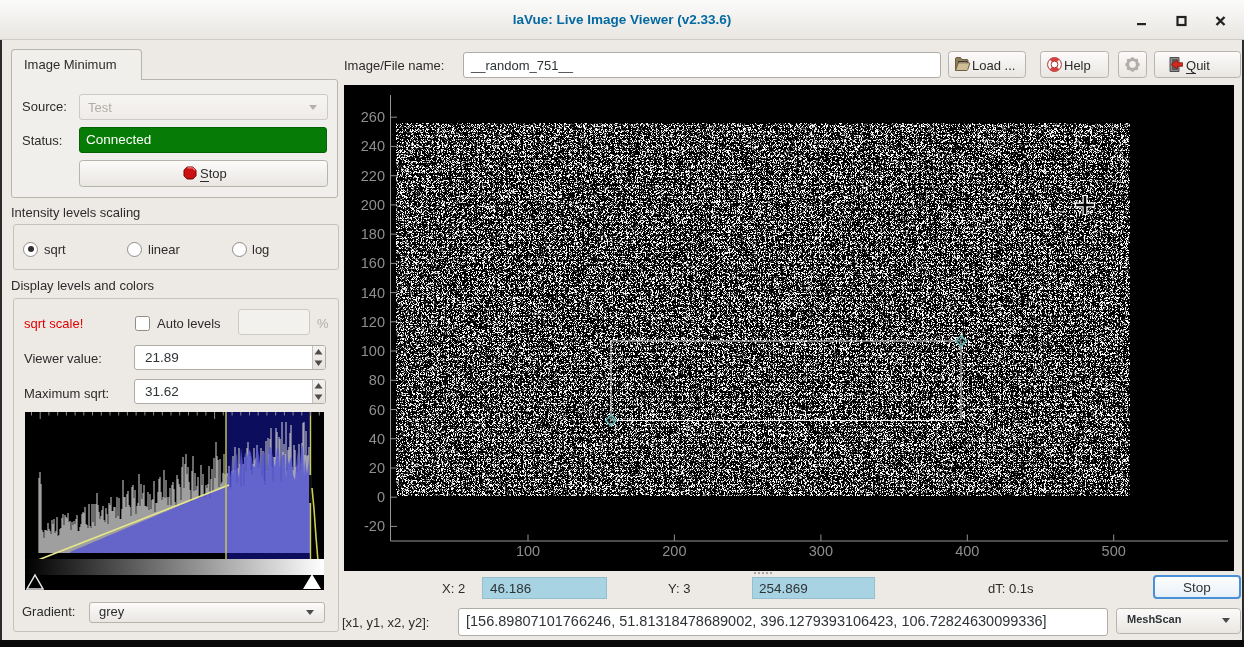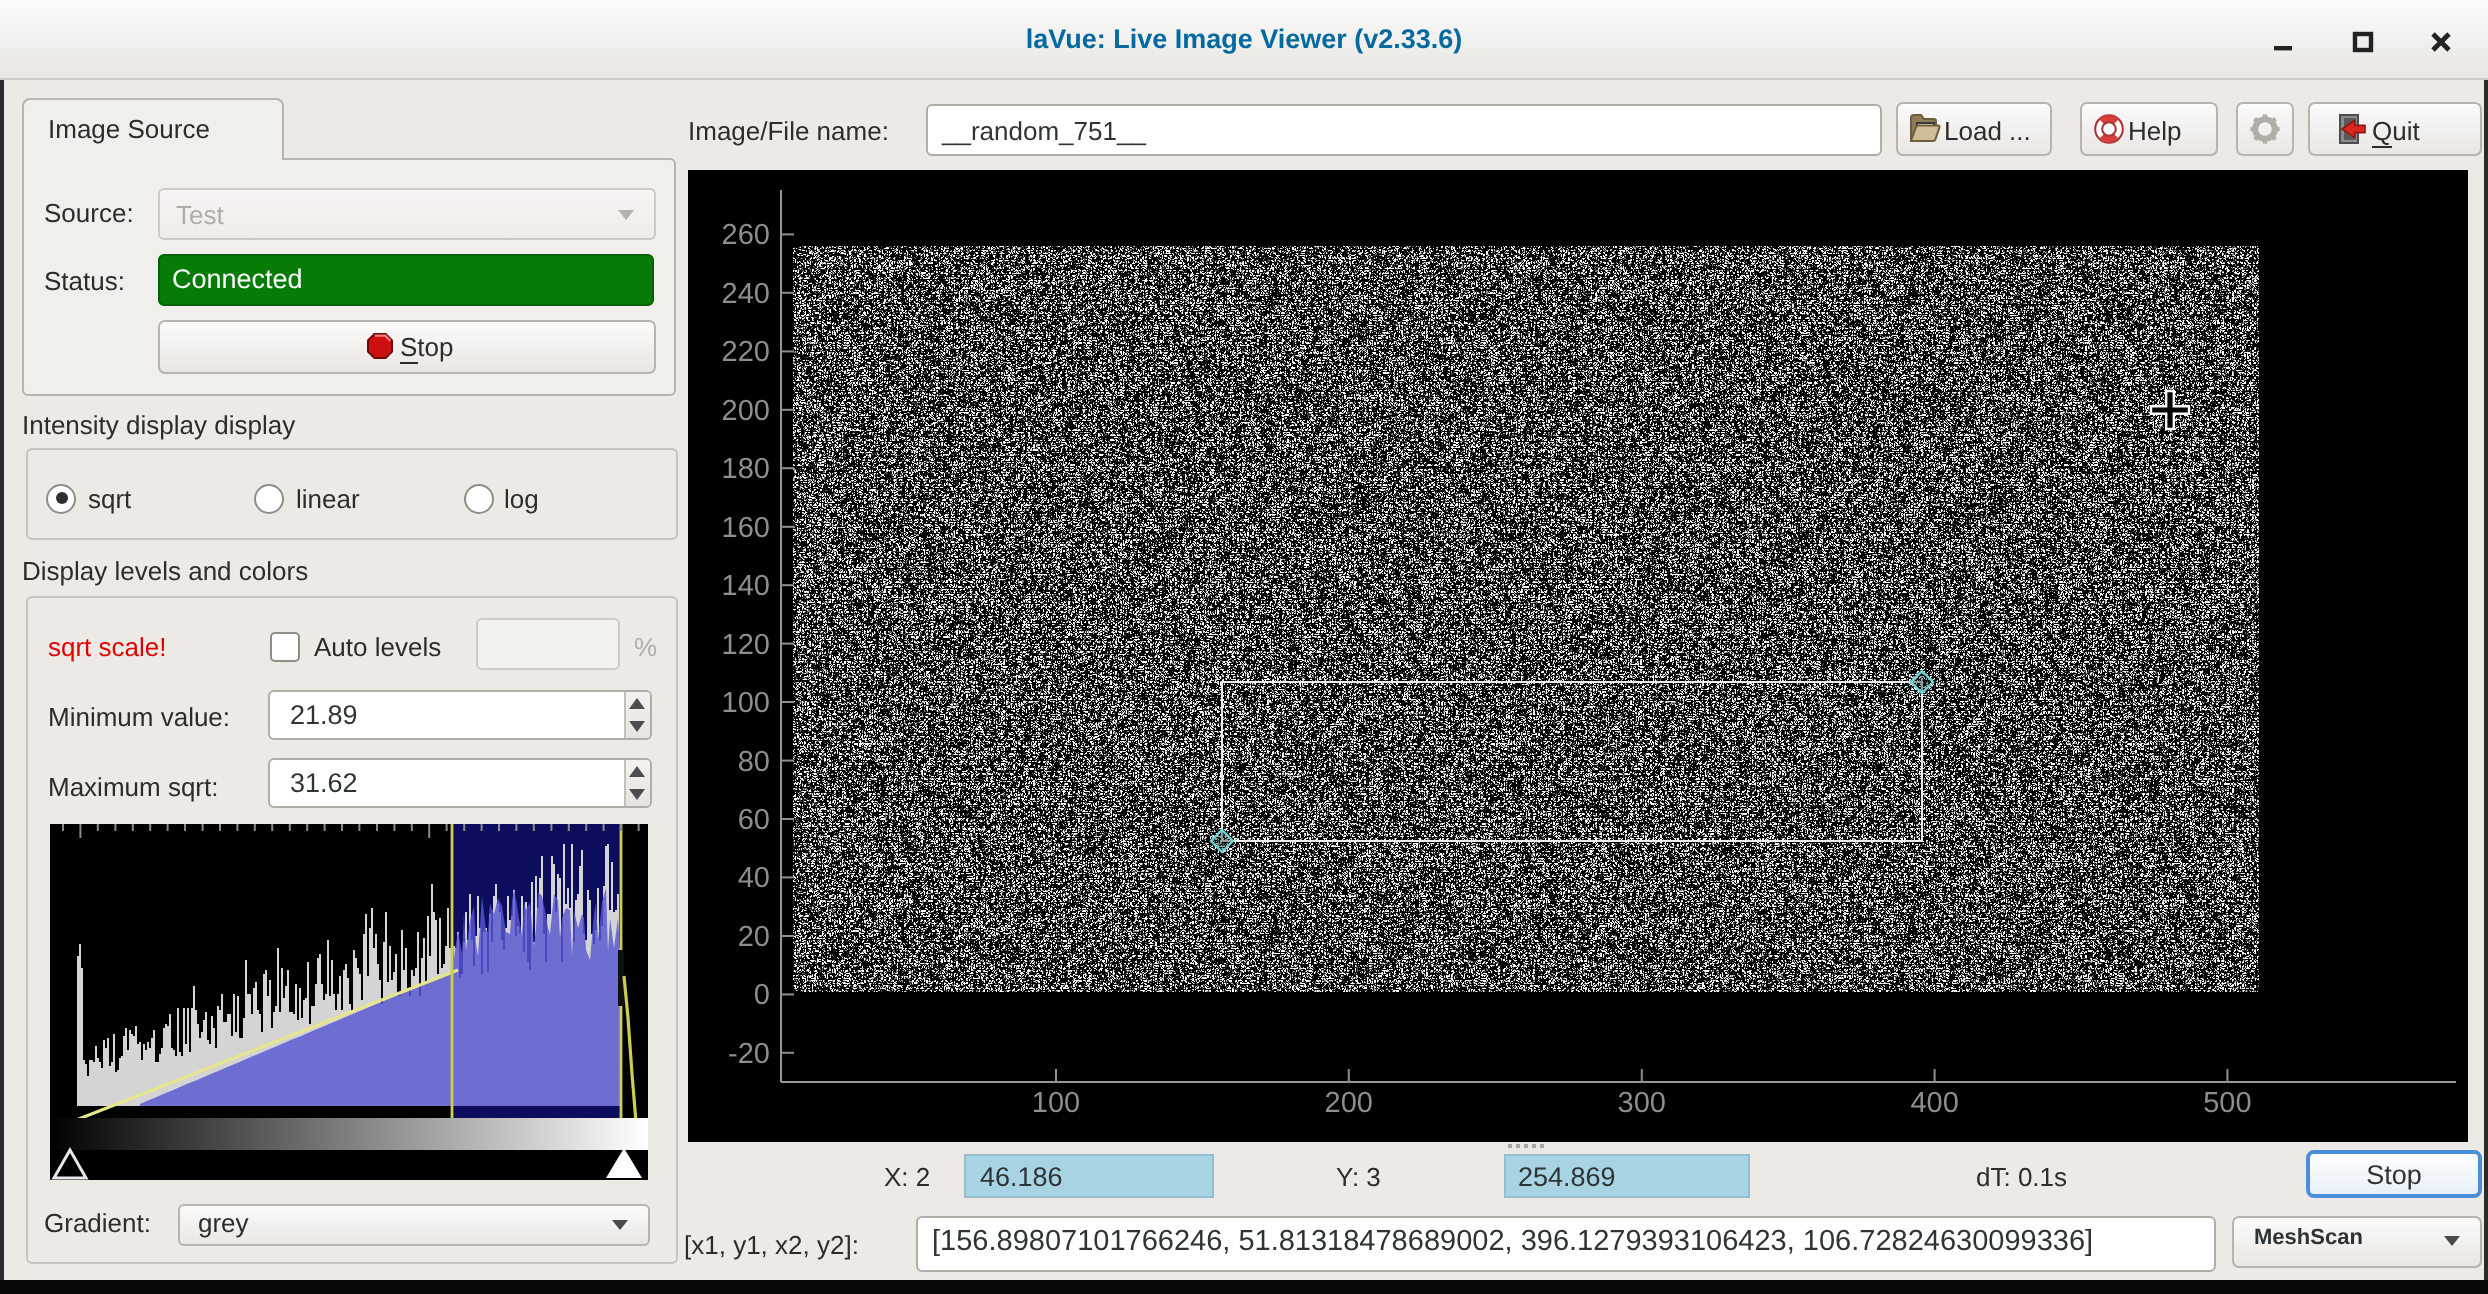--- a/index.html
+++ b/index.html
@@ -21,59 +21,59 @@
 
 <div class="abs titlebar"></div>
 <div class="abs title">laVue: Live Image Viewer (v2.33.6)</div>
 <svg class="abs" style="left:1130px;top:12px" width="104" height="18" viewBox="0 0 104 18">
 <rect x="7" y="11" width="9" height="2.2" fill="#222"></rect>
 <rect x="47.5" y="5" width="8" height="8" fill="none" stroke="#222" stroke-width="2.2"></rect>
 <path d="M86.5 5 L94.5 13 M94.5 5 L86.5 13" stroke="#222" stroke-width="2.4"></path>
 </svg>
 
 <div class="abs" style="left:11px;top:49px;width:131px;height:31px;background:#f1efec;border:1px solid #b8b4ae;border-bottom:none;border-radius:4px 4px 0 0"></div>
-<div class="abs lbl" style="left:24px;top:57px">Image Source</div>
+<div class="abs lbl" style="left:24px;top:57px">Image Minimum</div>
 <div class="abs" style="left:11px;top:79px;width:327px;height:119px;background:#f1efec;border:1px solid #b8b4ae;border-radius:0 3px 3px 3px"></div>
 <div class="abs" style="left:12px;top:79px;width:129px;height:2px;background:#f1efec"></div>
 
 <div class="abs lbl" style="left:22px;top:99px">Source:</div>
 <div class="abs" style="left:79px;top:94px;width:249px;height:26px;background:linear-gradient(#f7f5f3,#eeebe8);border:1px solid #cdc9c4;border-radius:3px"></div>
 <div class="abs" style="left:88px;top:100px;color:#b0ada8;font-size:13px">Test</div>
 <div class="abs" style="left:309px;top:105px;width:0;height:0;border-left:4.5px solid transparent;border-right:4.5px solid transparent;border-top:5.5px solid #b4b0ab"></div>
 
 <div class="abs lbl" style="left:22px;top:133px">Status:</div>
 <div class="abs" style="left:79px;top:127px;width:248px;height:26px;background:#067c06;border-radius:3px;border:1px solid #056105"></div>
 <div class="abs" style="left:86px;top:132px;color:#fff;font-size:13.5px">Connected</div>
 
 <div class="abs btn" style="left:79px;top:160px;width:249px;height:27px"></div>
 <svg class="abs" style="left:183px;top:166px" width="14" height="14" viewBox="0 0 14 14">
     <path d="M4.2 1 L9.8 1 L13 4.2 L13 9.8 L9.8 13 L4.2 13 L1 9.8 L1 4.2 Z" fill="#cc0f0f" stroke="#6d0606" stroke-width="1"></path>
     <path d="M4.4 1.8 L9.6 1.8 L12.2 4.4" fill="none" stroke="#f27d7d" stroke-width="1.2"></path>
   </svg>
 <div class="abs lbl" style="left:200px;top:166px"><span style="border-bottom:1px solid #2c2c2c">S</span>top</div>
 
-<div class="abs lbl" style="left:11px;top:205px">Intensity display display</div>
+<div class="abs lbl" style="left:11px;top:205px">Intensity levels scaling</div>
 <div class="abs gbox" style="left:13px;top:224px;width:326px;height:46px"></div>
 <div class="abs radio" style="left:23px;top:241.5px"></div>
 <div class="abs" style="left:27.5px;top:246px;width:6px;height:6px;border-radius:50%;background:#2e2e2e"></div>
 <div class="abs lbl" style="left:44px;top:242px">sqrt</div>
 <div class="abs radio" style="left:127px;top:241.5px"></div>
 <div class="abs lbl" style="left:148px;top:242px">linear</div>
 <div class="abs radio" style="left:232px;top:241.5px"></div>
 <div class="abs lbl" style="left:252px;top:242px">log</div>
 
 <div class="abs lbl" style="left:11px;top:278px">Display levels and colors</div>
 <div class="abs gbox" style="left:13px;top:298px;width:326px;height:334px"></div>
 <div class="abs" style="left:24px;top:316px;font-size:13px;color:#e00000">sqrt scale!</div>
 <div class="abs" style="left:135px;top:315.5px;width:15px;height:15px;background:#fff;border:1px solid #908c86;border-radius:2.5px"></div>
 <div class="abs lbl" style="left:157px;top:316px">Auto levels</div>
 <div class="abs" style="left:238px;top:309px;width:72px;height:26px;background:#f3f1ee;border:1px solid #cdc9c4;border-radius:3px"></div>
 <div class="abs" style="left:317px;top:316px;color:#b0ada8;font-size:13px">%</div>
 
-<div class="abs lbl" style="left:24px;top:351px">Minimum value:</div>
+<div class="abs lbl" style="left:24px;top:351px">Viewer value:</div>
 <div class="abs spinfield" style="left:134px;top:345px;width:192px;height:25px"></div>
 <div class="abs" style="left:312px;top:346px;width:13px;height:23px;background:linear-gradient(#f4f2f0,#e6e3df);border-left:1px solid #c4c0ba;border-radius:0 2px 2px 0"></div>
 <div class="abs" style="left:145px;top:350px;font-size:13.5px">21.89</div>
 <svg class="abs" style="left:313px;top:349px" width="11" height="17" viewBox="0 0 11 17">
     <path d="M5.5 0 L9.5 5.5 L1.5 5.5 Z" fill="#4d4d4d"></path>
     <path d="M5.5 17 L9.5 11.5 L1.5 11.5 Z" fill="#4d4d4d"></path>
   </svg>
 <div class="abs lbl" style="left:24px;top:386px">Maximum sqrt:</div>
 <div class="abs spinfield" style="left:134px;top:379px;width:192px;height:25px"></div>
 <div class="abs" style="left:312px;top:380px;width:13px;height:23px;background:linear-gradient(#f4f2f0,#e6e3df);border-left:1px solid #c4c0ba;border-radius:0 2px 2px 0"></div>

